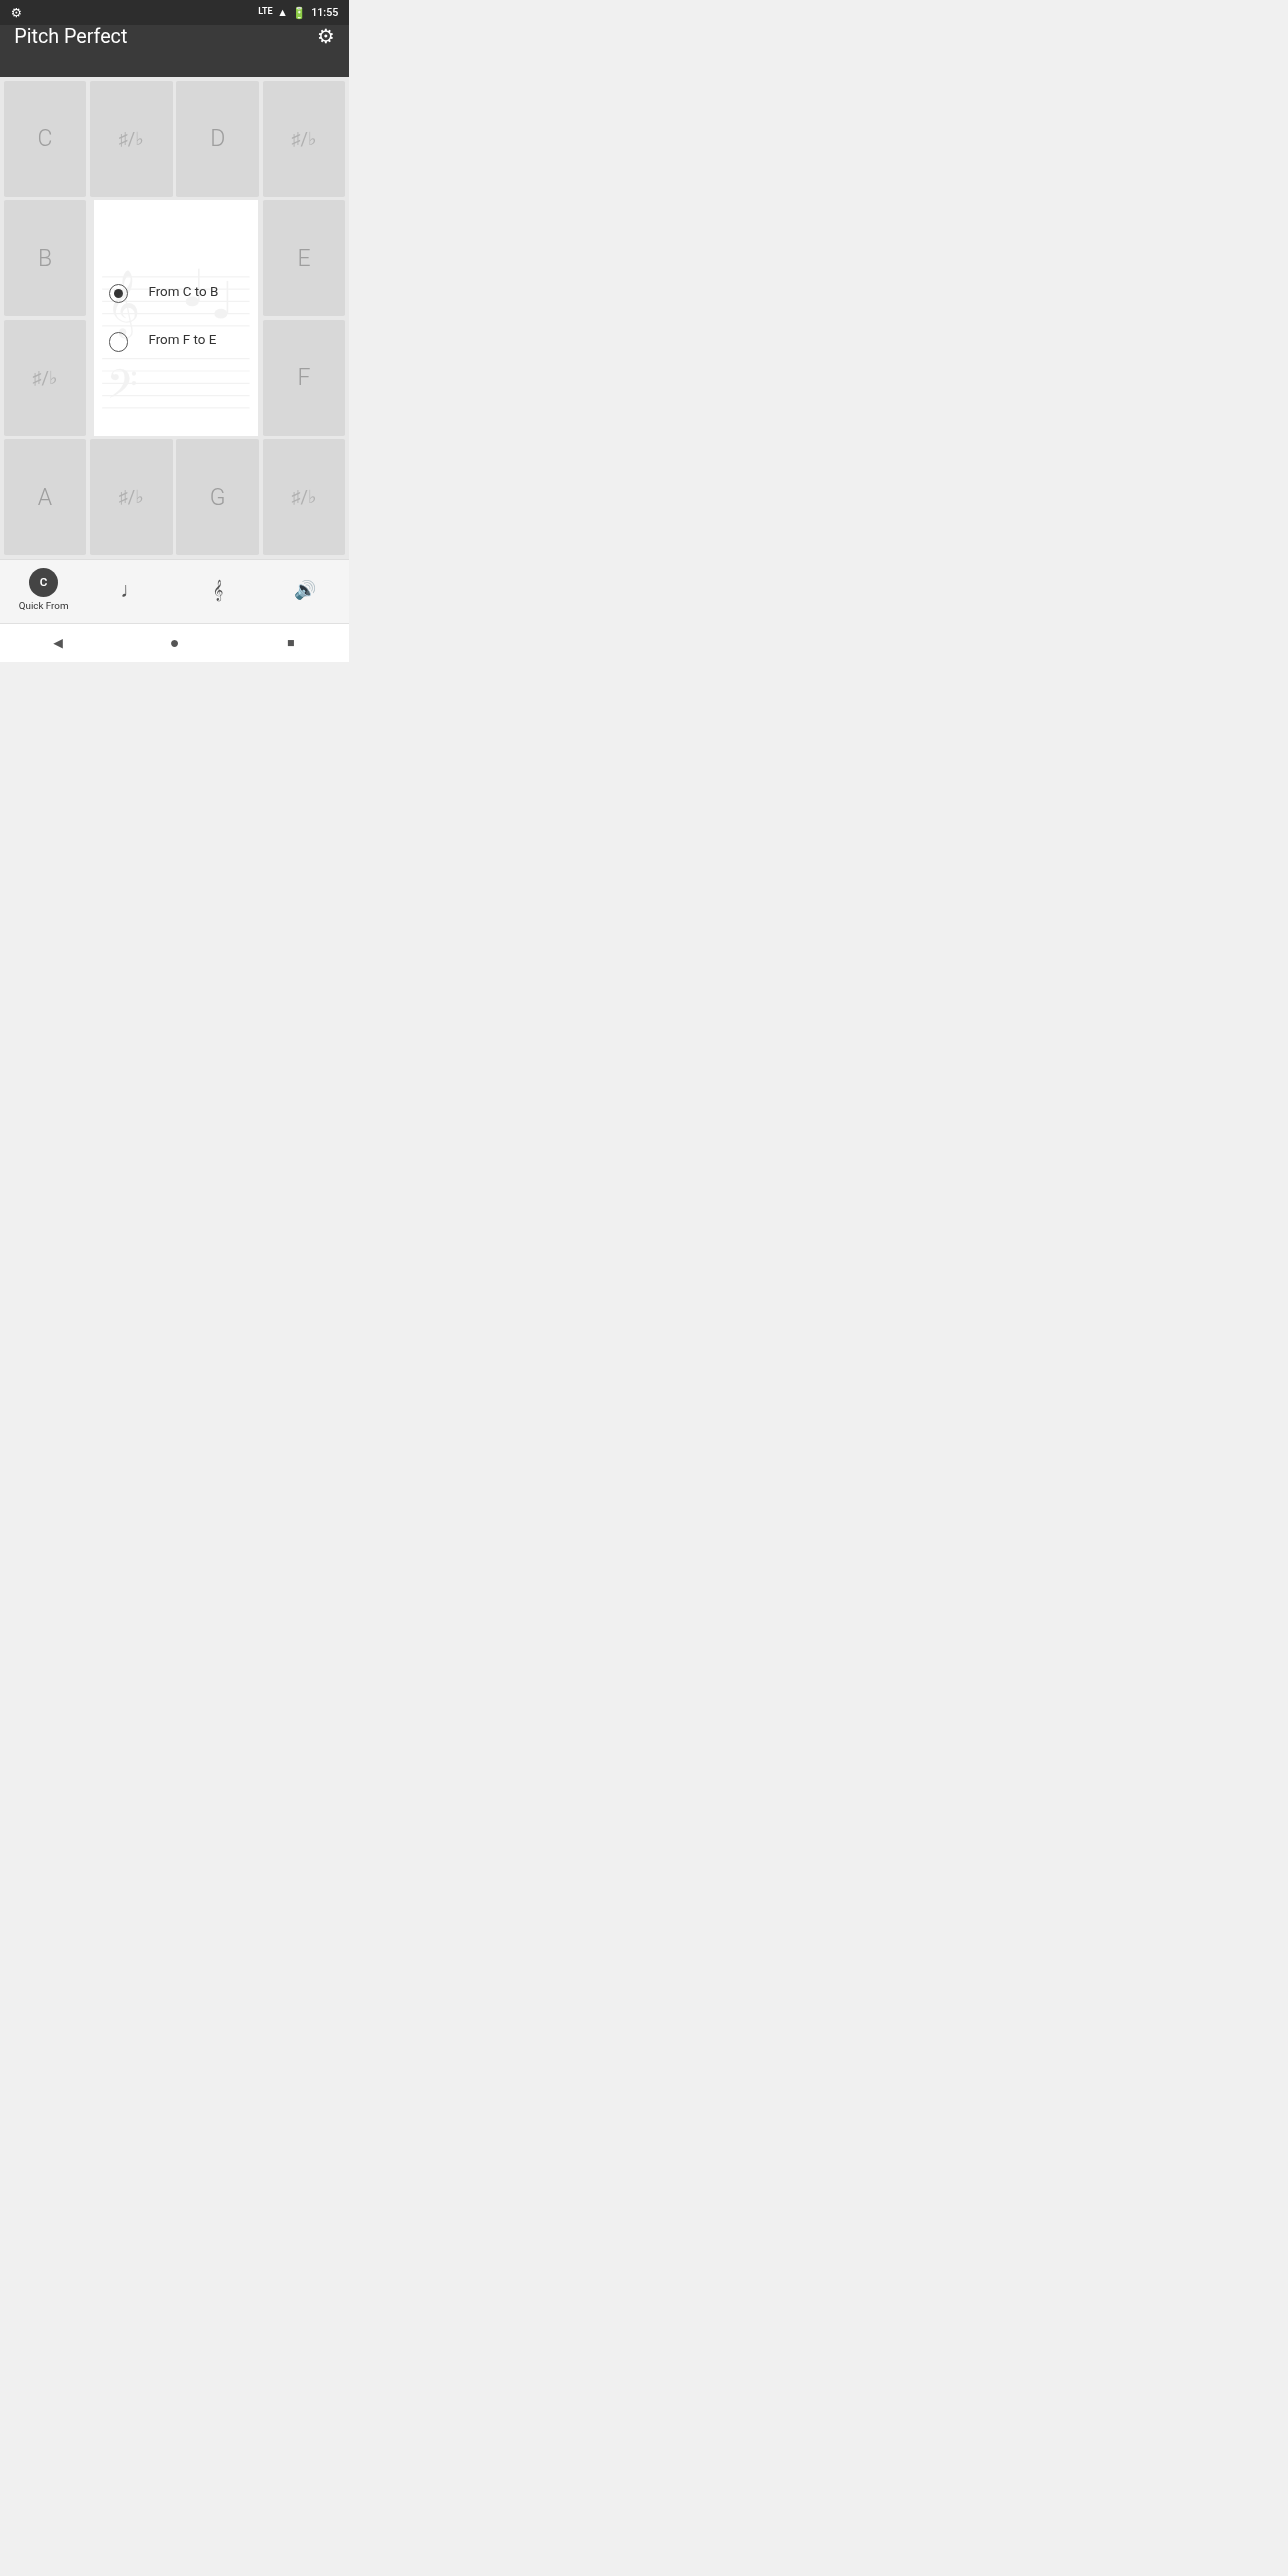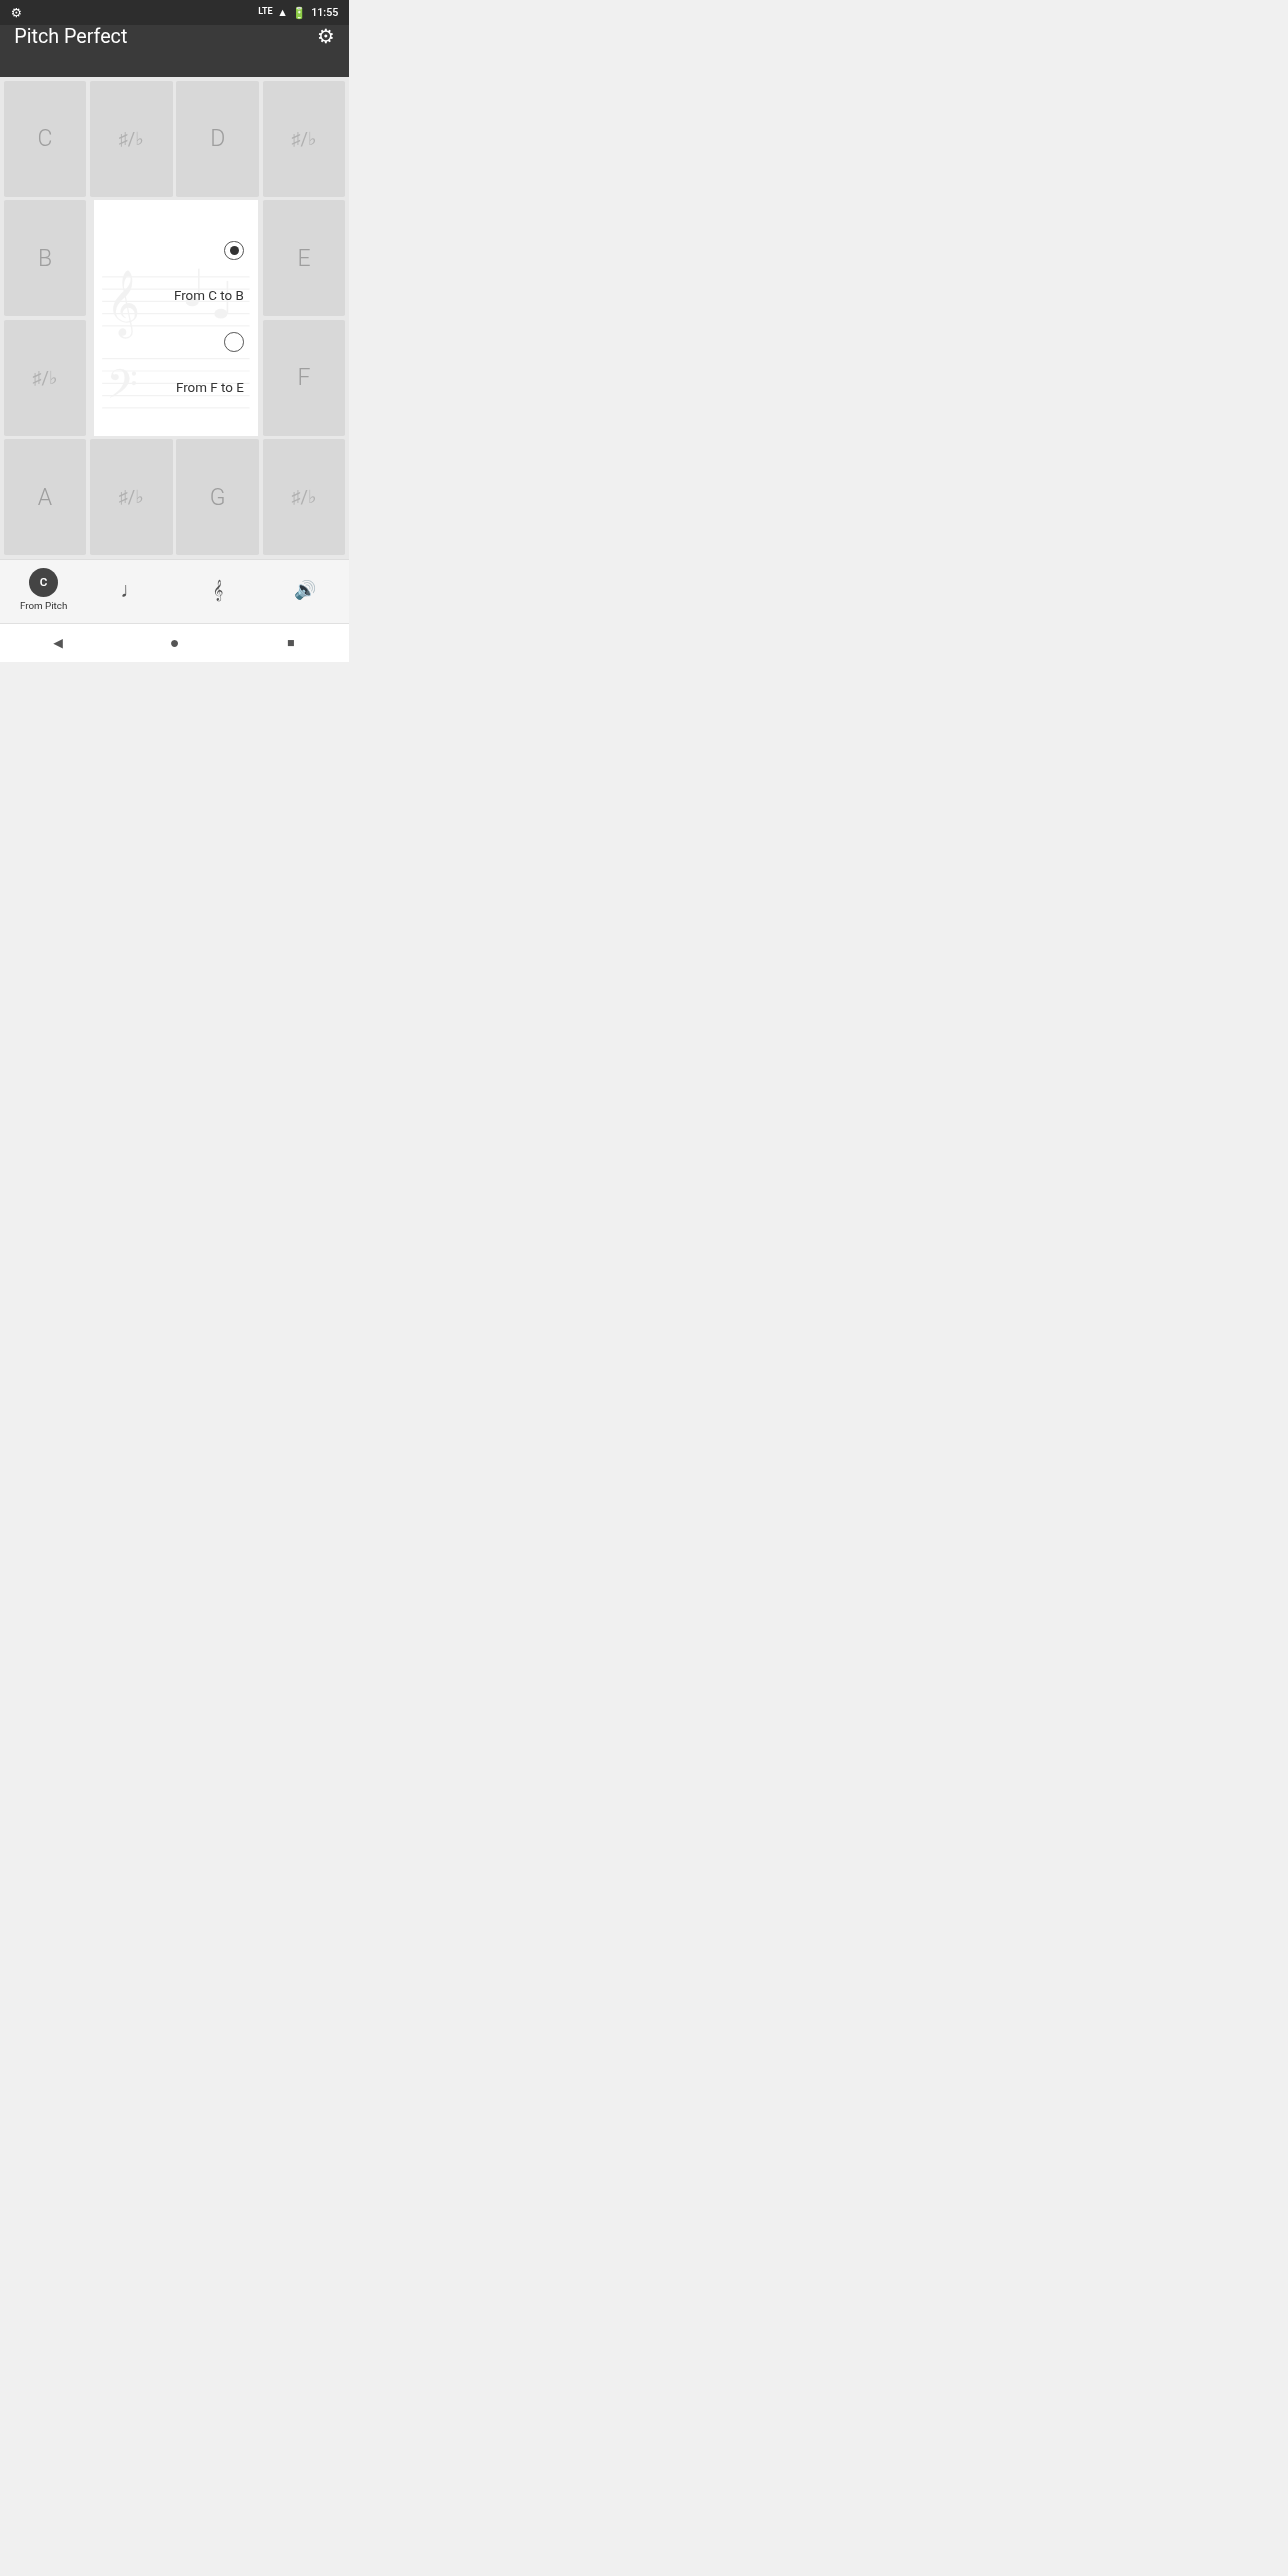--- a/index.html
+++ b/index.html
@@ -75,24 +75,23 @@
       font-weight: 300;
     }
 
     .key-tile .key-label-sharp {
       font-size: 18px;
       color: #b0b0b0;
     }
 
     .radio-option {
       display: flex;
-      align-items: flex-end;
-      gap: 28px;
+      align-items: flex-start;
+      gap: 20px;
       cursor: pointer;
-      flex-direction: column;
     }
 
     .radio-circle {
       width: 19.7px;
       height: 19.7px;
       border-radius: 50%;
       border: 1.8px solid #555;
       display: flex;
       align-items: center;
       justify-content: center;
@@ -332,21 +331,21 @@
       <span class="key-label-sharp">♯/♭</span>
     </div>
   </div>
 
 </div>
 
 <div class="bottom-nav">
 
   <div class="nav-item">
     <div class="nav-circle-icon">C</div>
-    <span class="nav-label">From Pitch</span>
+    <span class="nav-label">Quick From</span>
   </div>
 
   <div class="nav-item">
     <span class="nav-icon" style="font-size:21.5px;">♩</span>
   </div>
 
   <div class="nav-item">
     <span class="nav-icon" style="font-size:18px;">𝄞</span>
   </div>
 

